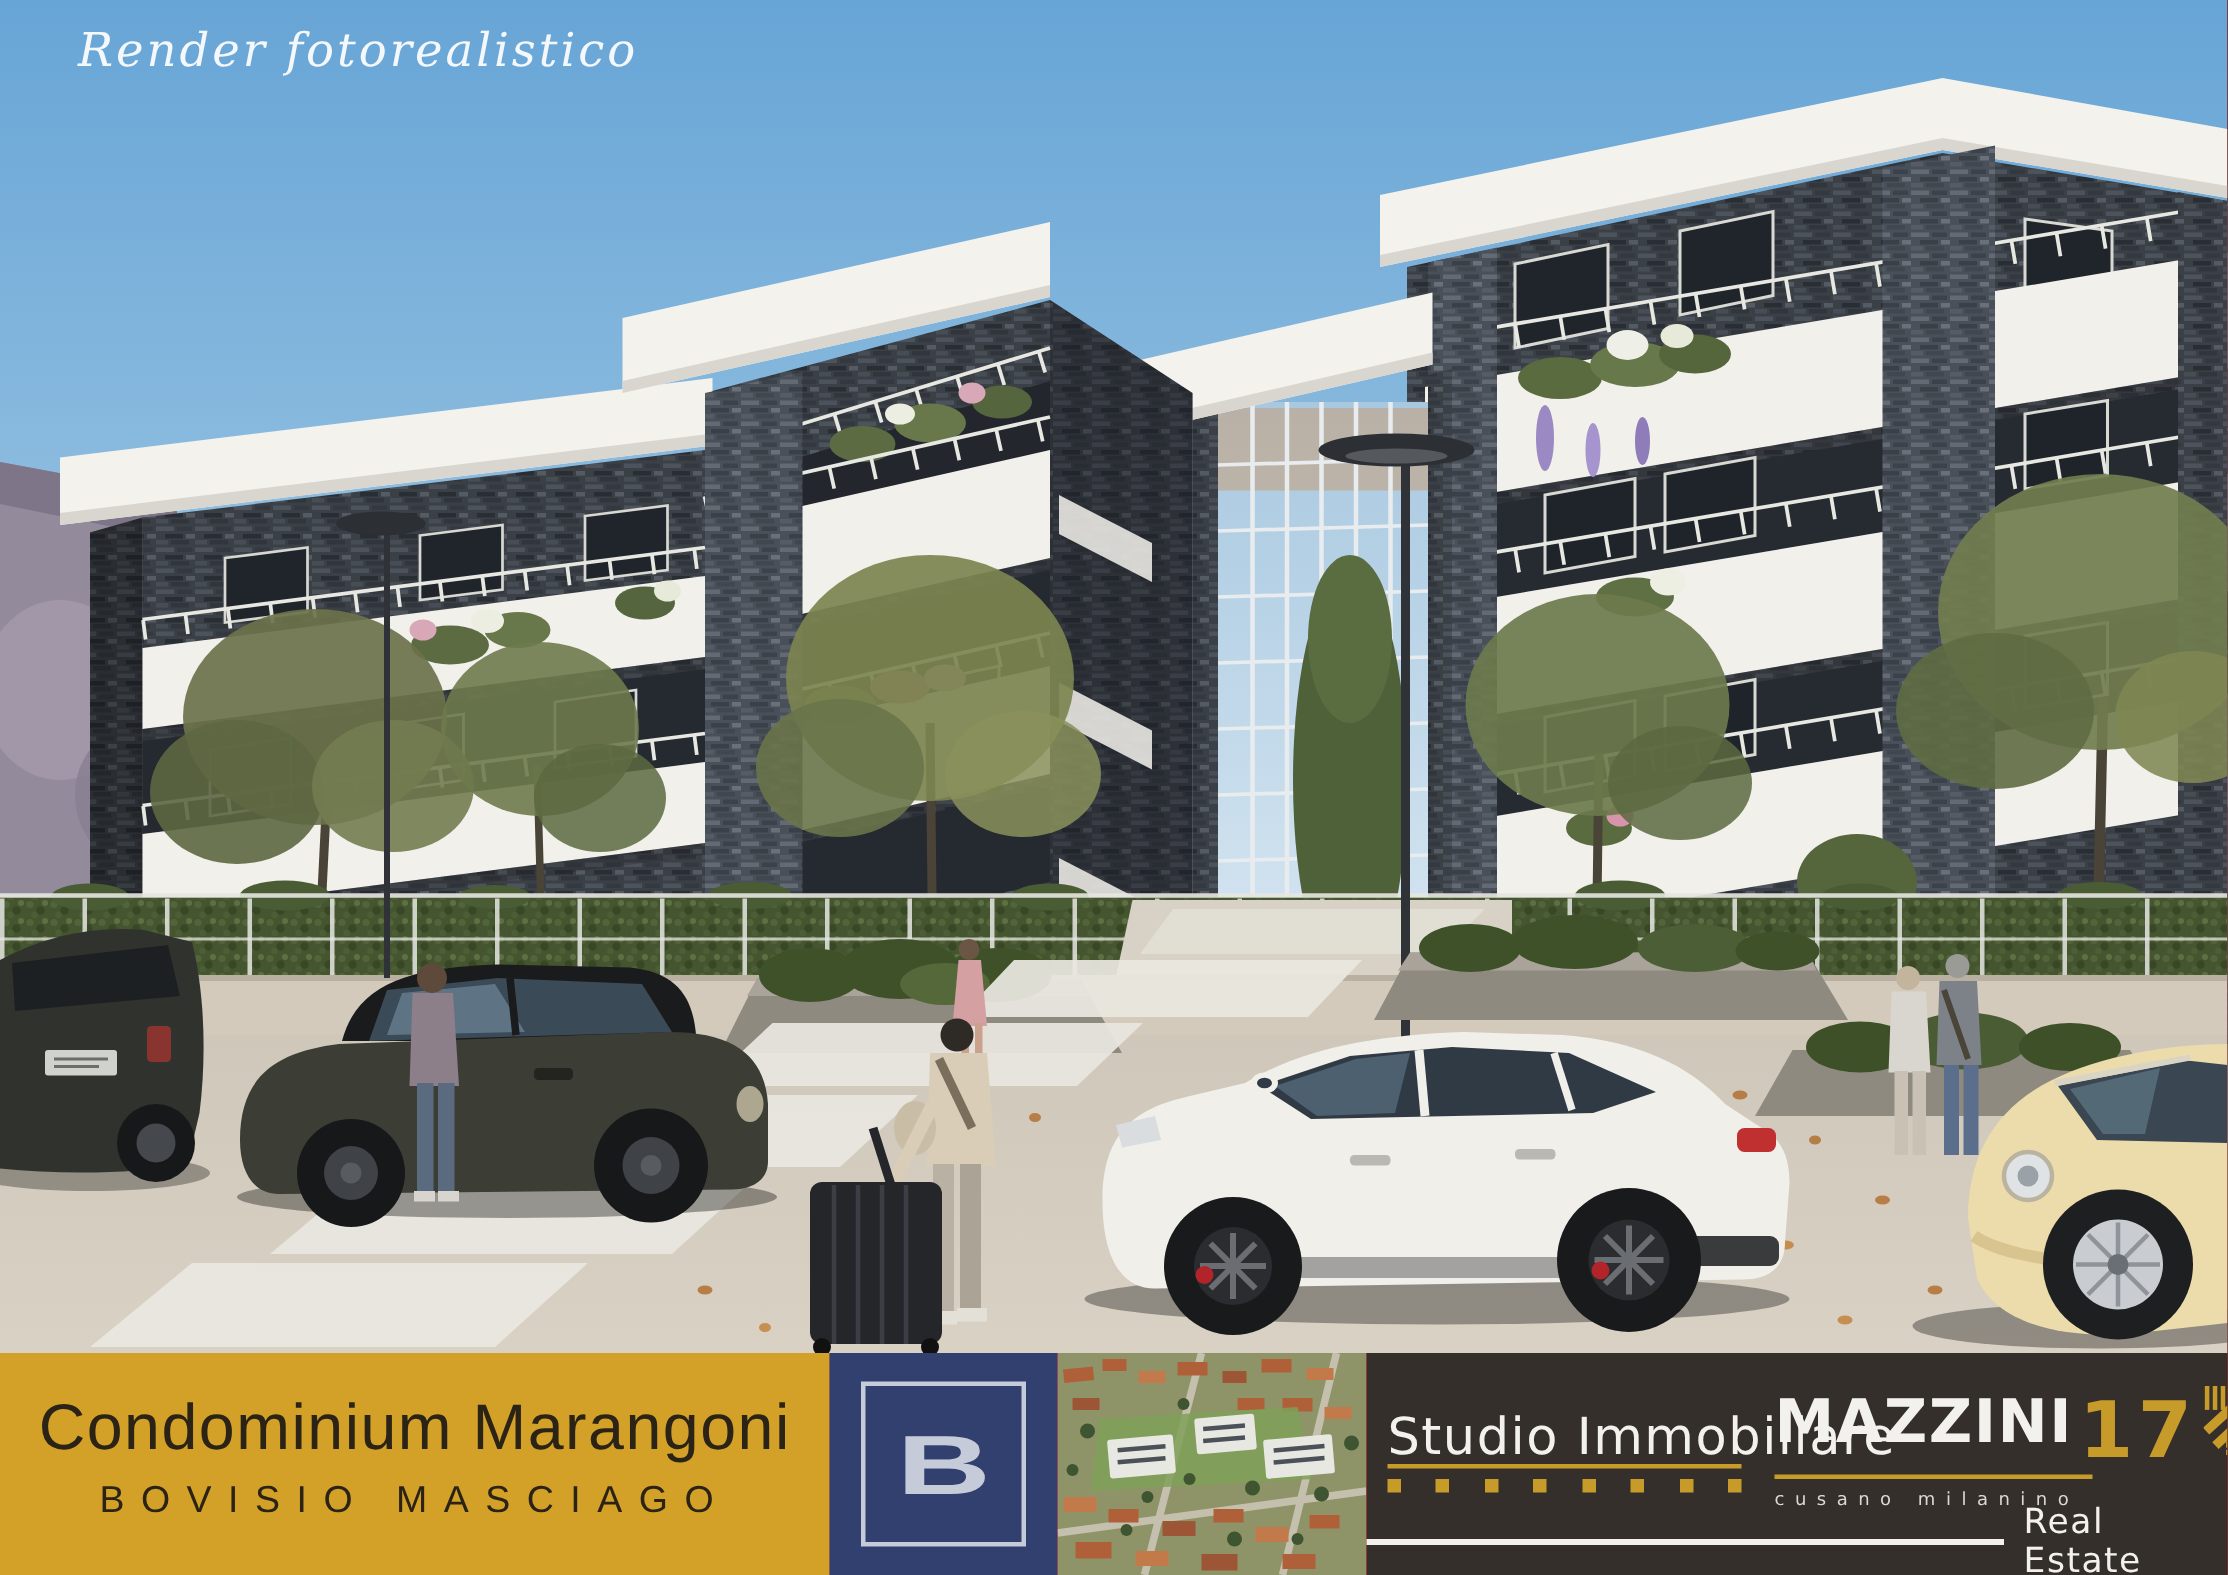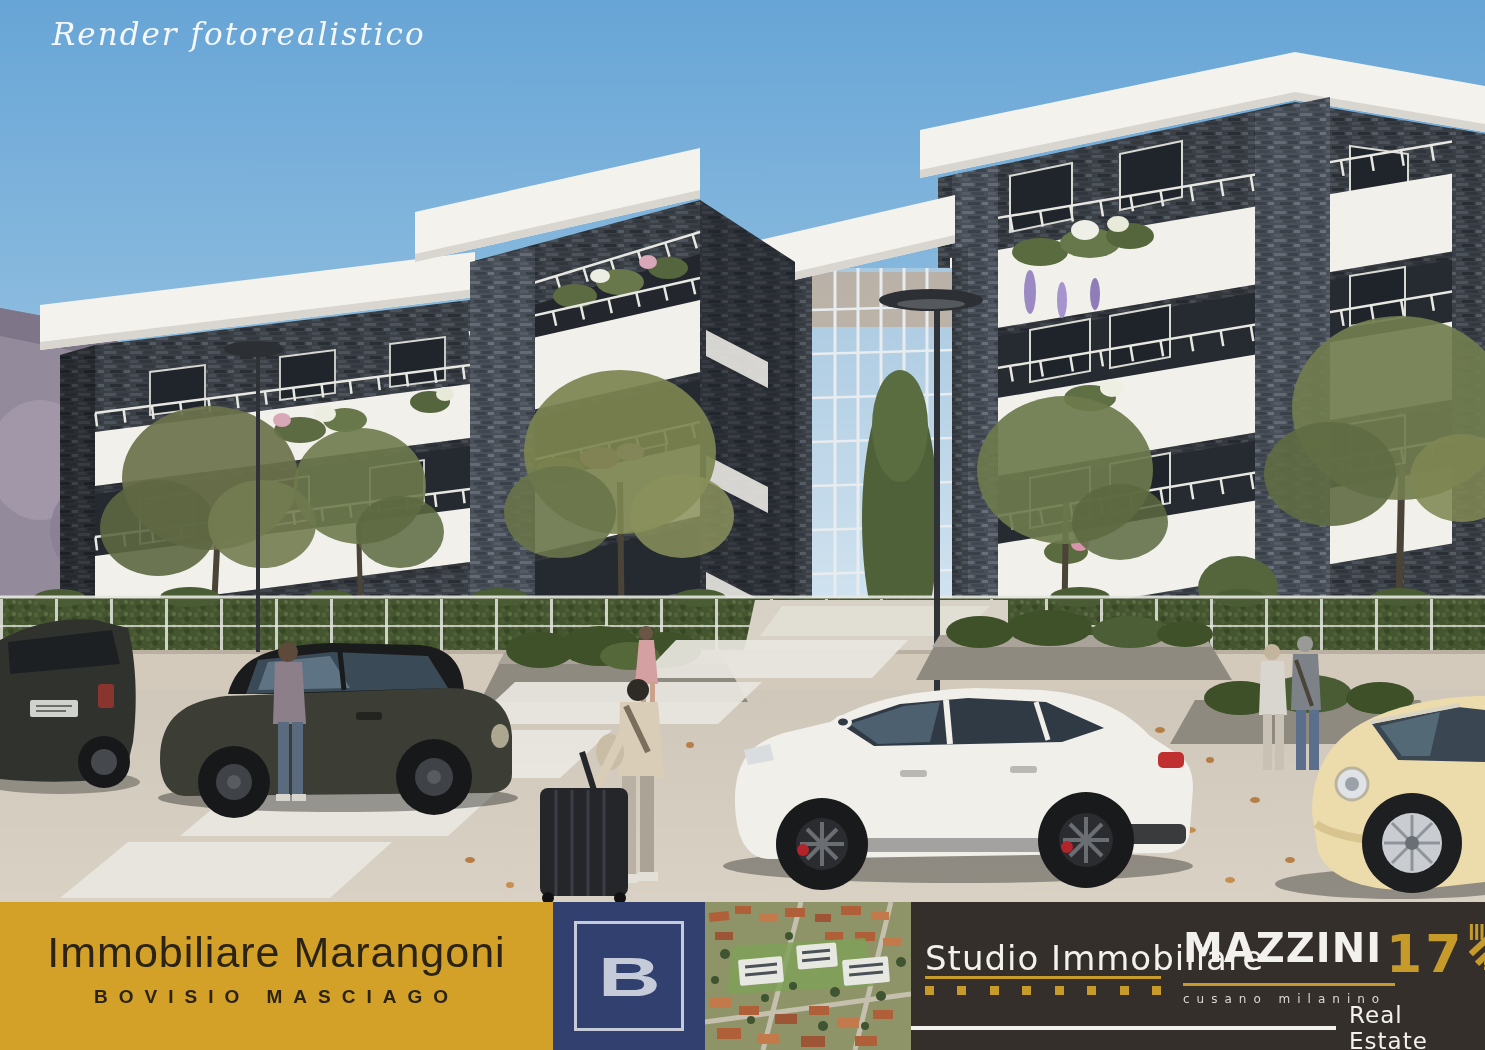--- a/index.html
+++ b/index.html
@@ -3,21 +3,21 @@
 <meta charset="utf-8">
 <style>
   html,body{margin:0;padding:0;background:#222;}
   .poster{position:relative;width:1485px;height:1050px;overflow:hidden;background:#ef4444;font-family:"Liberation Sans",sans-serif;}
   .render{position:absolute;left:0;top:0;width:1485px;height:902px;}
   .render svg{display:block;}
   .watermark{position:absolute;left:52px;top:16px;font-family:"DejaVu Serif",serif;font-style:italic;font-size:31px;letter-spacing:2px;color:#fbfcfd;opacity:.96;}
   .footer{position:absolute;left:0;top:902px;width:1485px;height:148px;display:flex;}
   .project{width:553px;height:148px;text-align:center;overflow:hidden;}
   .project-title{margin-top:26px;font-size:43px;font-weight:400;letter-spacing:1px;}
-  .project-sub{margin-top:9px;font-size:19px;letter-spacing:11px;font-weight:700;}
+  .project-sub{margin-top:9px;font-size:25px;letter-spacing:11px;font-weight:400;}
   .builder{width:152px;height:148px;display:flex;align-items:center;justify-content:center;}
   .builder-frame{width:104px;height:104px;border:3px solid #c6cbd9;display:flex;align-items:center;justify-content:center;}
   .builder-letter{color:#c6cbd9;font-size:56px;font-weight:700;transform:scaleX(1.55);font-family:"Liberation Sans",sans-serif;}
   .aerial{width:206px;height:148px;overflow:hidden;position:relative;}
   .agency{flex:1;height:148px;position:relative;font-family:"DejaVu Sans",sans-serif;}
   .studio-name{position:absolute;left:14px;top:36px;font-size:34px;letter-spacing:1px;color:#f3f1ee;}
   .studio-rule{position:absolute;left:14px;top:74px;width:236px;height:3px;}
   .studio-squares{position:absolute;left:14px;top:84px;width:236px;display:flex;justify-content:space-between;}
   .studio-squares span{width:9px;height:9px;display:block;}
   .mazzini{position:absolute;left:272px;top:26px;}
@@ -491,21 +491,21 @@
       </g>
     </g>
   </svg>
 
     <div class="watermark">Render fotorealistico</div>
   </div>
 
   <div class="footer">
 
     <div class="project" style="background: rgb(211, 161, 39);">
-      <div class="project-title" style="color: rgb(43, 36, 22);">Immobiliare Marangoni</div>
+      <div class="project-title" style="color: rgb(43, 36, 22);">Condominium Marangoni</div>
       <div class="project-sub" style="color: rgb(43, 36, 22);">BOVISIO MASCIAGO</div>
     </div>
 
     <div class="builder" style="background: rgb(50, 64, 111);">
       <div class="builder-frame">
         <div class="builder-letter">B</div>
       </div>
     </div>
 
     <div class="aerial">

